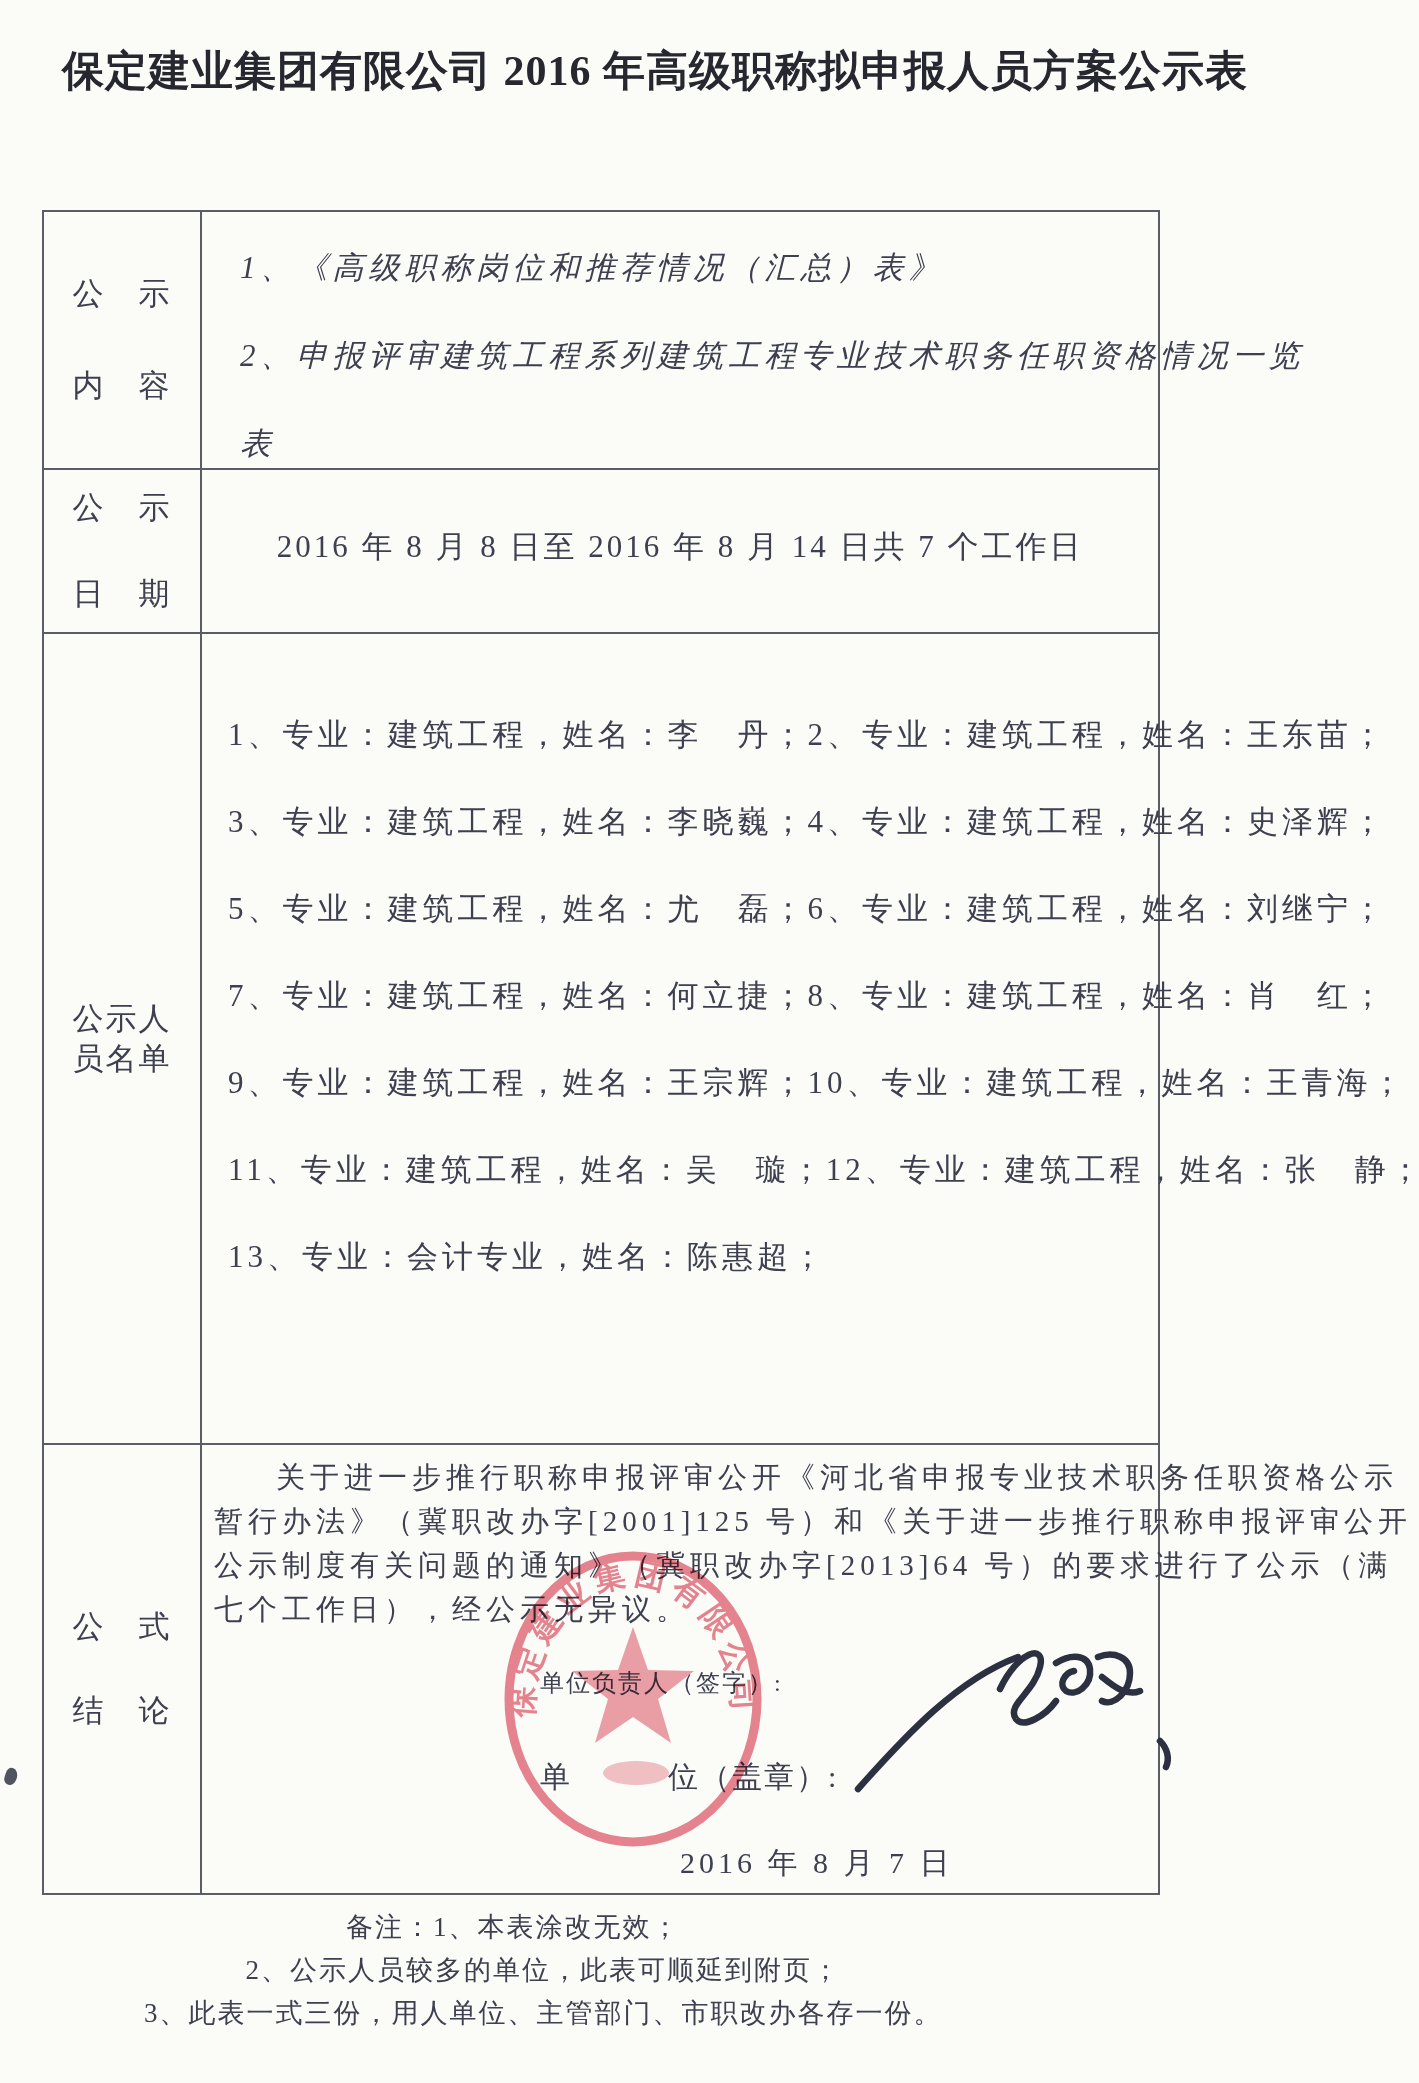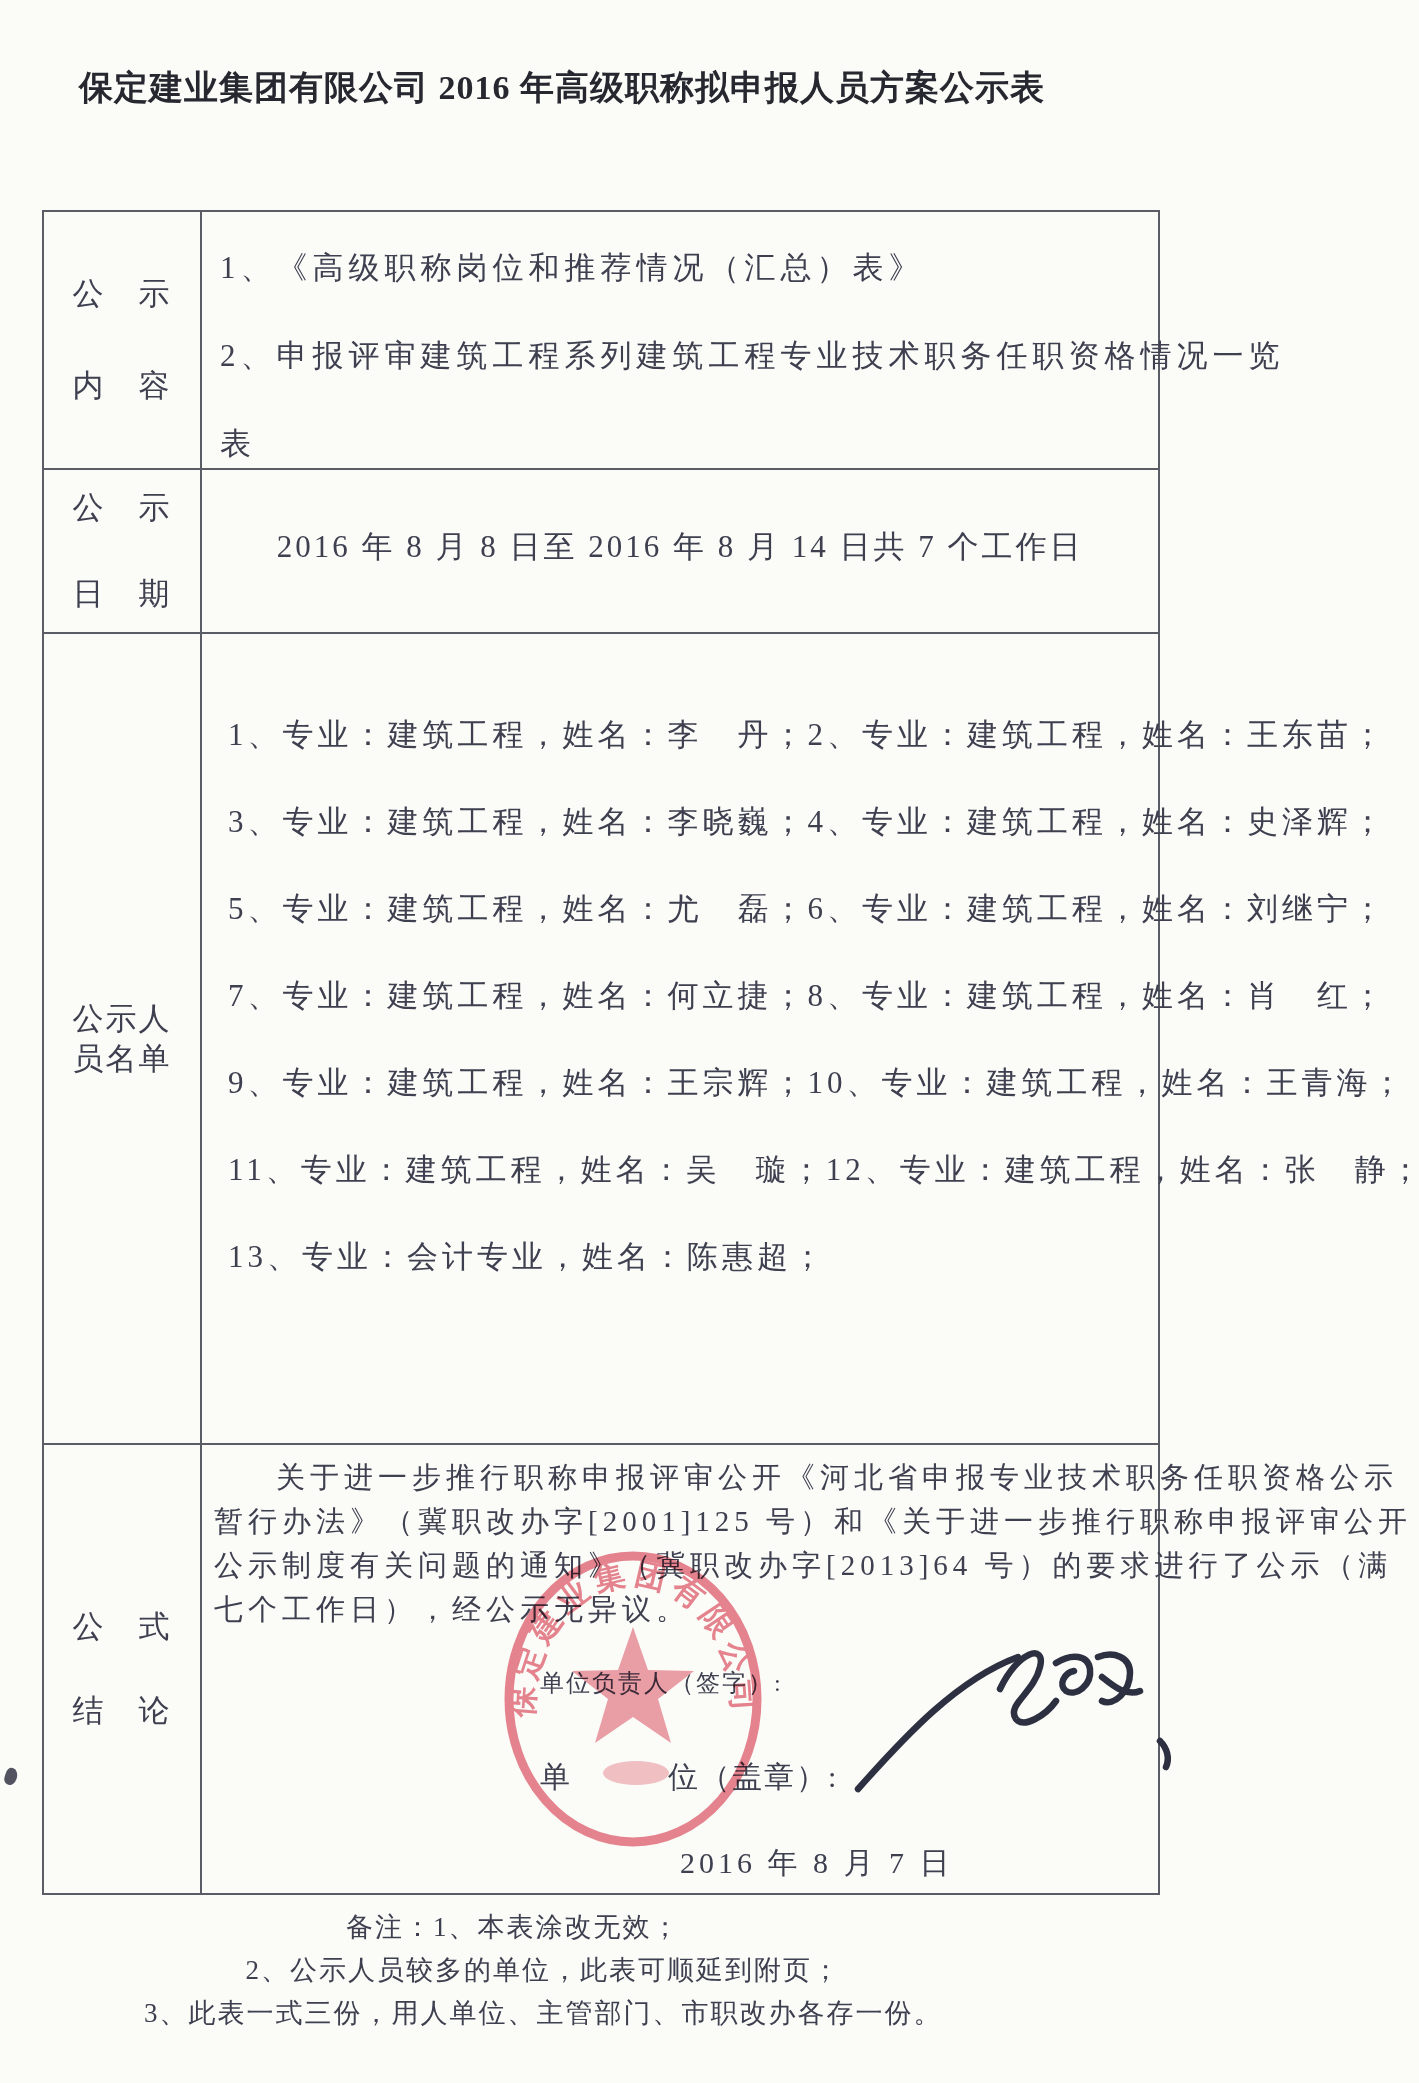--- a/index.html
+++ b/index.html
@@ -2,22 +2,22 @@
 <html style="--paper: #fbfbf8; --ink: #3e4050; --title-ink: #26272f; --line: #5a5c66; --stamp: #e4707e; --sig: #2c3040;"><head>
 <meta charset="utf-8">
 <style>
   html,body{margin:0;padding:0;background:#e8e8e6;}
   .page{
     position:relative;width:1419px;height:2083px;background:var(--paper);
     font-family:"Liberation Serif","DejaVu Serif",serif;color:var(--ink);
     overflow:hidden;margin:0 auto;
   }
   .title{
-    position:absolute;left:62px;top:50px;margin:17px;
-    font-size:34px;font-weight:700;letter-spacing:1px;line-height:42px;
+    position:absolute;left:62px;top:50px;margin:0;
+    font-size:42px;font-weight:700;letter-spacing:1px;line-height:42px;
     color:var(--title-ink);white-space:nowrap;
   }
   .doc-table{
     position:absolute;left:42px;top:210px;width:1118px;
     border:2px solid var(--line);display:flex;flex-direction:column;
     box-sizing:border-box;
   }
   .row{display:flex;border-bottom:2px solid var(--line);box-sizing:border-box;}
   .row:last-child{border-bottom:0;}
   .row-content{height:258px;}
@@ -25,21 +25,21 @@
   .row-personnel{height:811px;}
   .row-conclusion{height:448px;}
   .label-cell{
     width:158px;min-width:158px;border-right:2px solid var(--line);
     display:flex;flex-direction:column;align-items:center;justify-content:center;
     font-size:31px;letter-spacing:2px;box-sizing:border-box;
   }
   .gap-r1{gap:52px;}.gap-r2{gap:46px;}.gap-r3{}.gap-r4{gap:44px;}
   .label-line{line-height:40px;white-space:pre;}
   .content-cell{flex:1;position:relative;font-size:31px;box-sizing:border-box;}
-  .content-lines{padding:12px 10px 0 18px;}
+  .content-lines{padding:12px 10px 0 38px;font-style:italic;}
   .c-line{line-height:88px;letter-spacing:5px;white-space:nowrap;}
   .date-cell{display:flex;align-items:center;justify-content:center;letter-spacing:3px;padding-bottom:8px;}
   .personnel-cell{padding:57px 0 0 26px;}
   .p-entry{line-height:87px;letter-spacing:4px;white-space:nowrap;}
   .conclusion-cell{font-size:29px;}
   .para{padding:10px 6px 0 12px;}
   .p-line{line-height:44px;letter-spacing:5px;white-space:nowrap;}
   .para div:first-of-type{text-indent:62px;}
   .sign-label{position:absolute;left:338px;top:222px;font-size:24px;letter-spacing:2px;white-space:pre;}
   .unit-label{position:absolute;left:338px;top:312px;font-size:30px;letter-spacing:2px;white-space:pre;}

